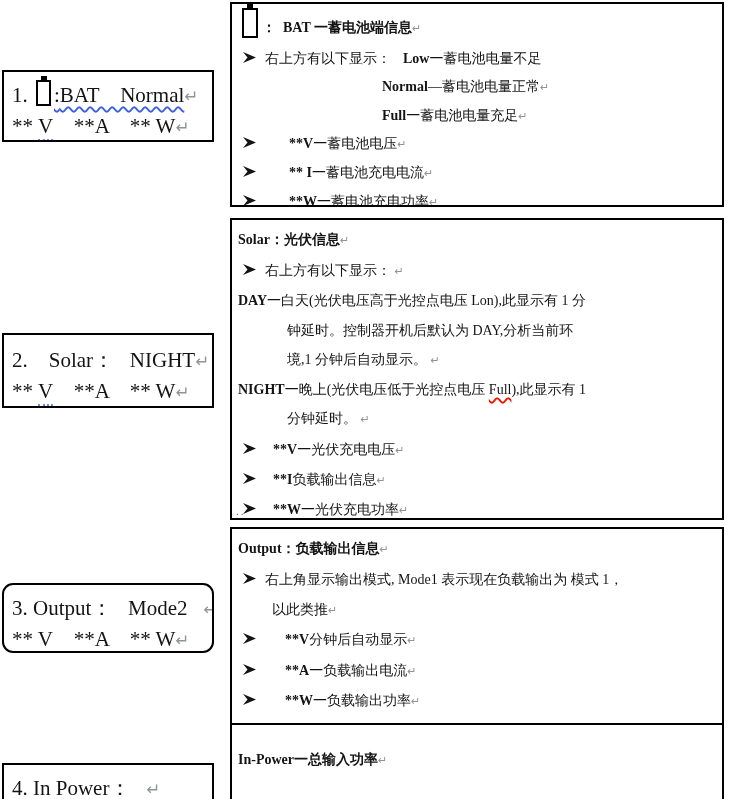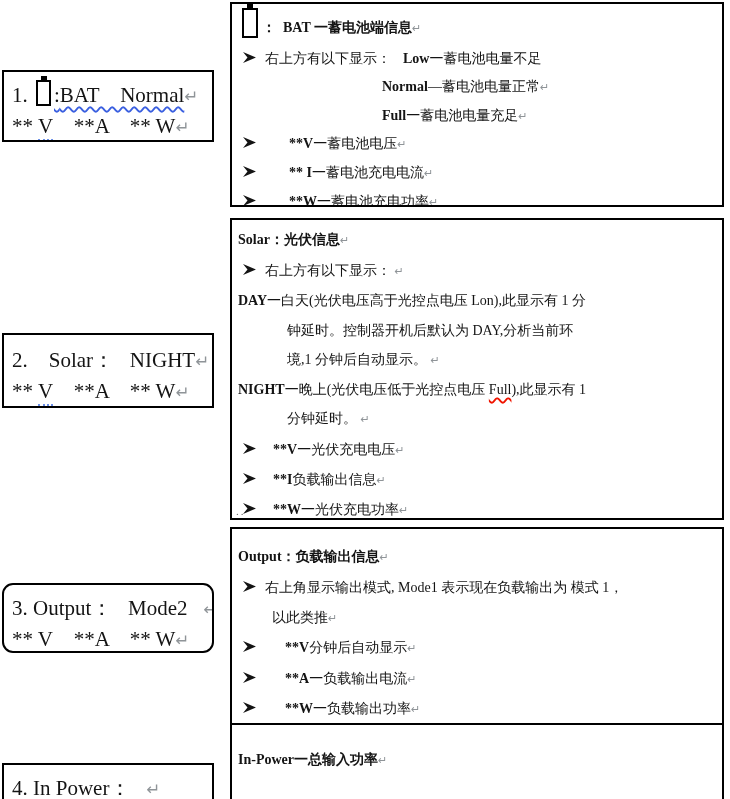--- a/index.html
+++ b/index.html
@@ -13,21 +13,21 @@
     box-sizing:border-box;overflow:hidden;
   }
   .lbox{left:2px;width:212px;}
   .rbox{left:230px;width:494px;}
   #lb1{top:70px;height:72px;padding-top:8px;}
   #lb2{top:333px;height:75px;padding-top:10px;}
   #lb3{top:583px;height:70px;padding-top:8px;border-radius:11px;}
   #lb4{top:723px;height:70px;padding-top:8px;margin-top:40px;}
   #rb1{top:2px;height:205px;padding-top:4px;}
   #rb2{top:218px;height:302px;padding-top:4px;}
-  #rb3{top:527px;height:235px;padding-top:12px;}
+  #rb3{top:527px;height:235px;padding-top:4px;}
   #rb4{top:723px;height:80px;padding-top:20px;}
 
   .line{white-space:pre;font-size:14px;line-height:29px;padding-left:6px;}
   .lbox .line{font-size:21px;line-height:30px;padding-left:8px;}
   #rb1 .line{line-height:27.8px;}
   #rb1 .title{line-height:32px;}
   #rb2 .line{line-height:29.3px;}
   #rb2 .title{line-height:31px;}
   #rb3 .line{line-height:29.5px;}
   #rb3 .title{line-height:31px;}

